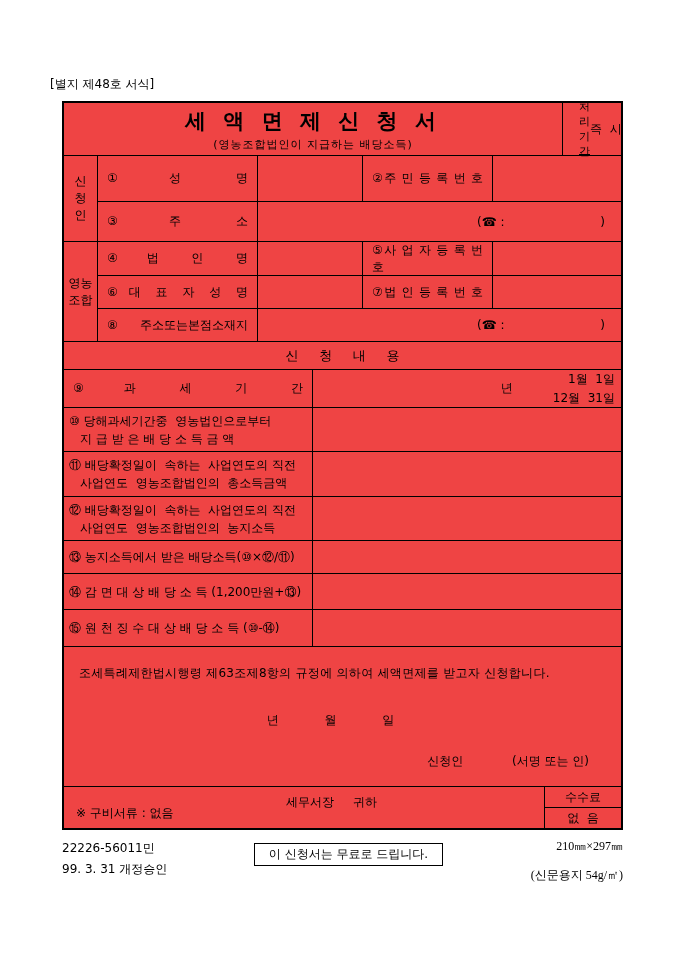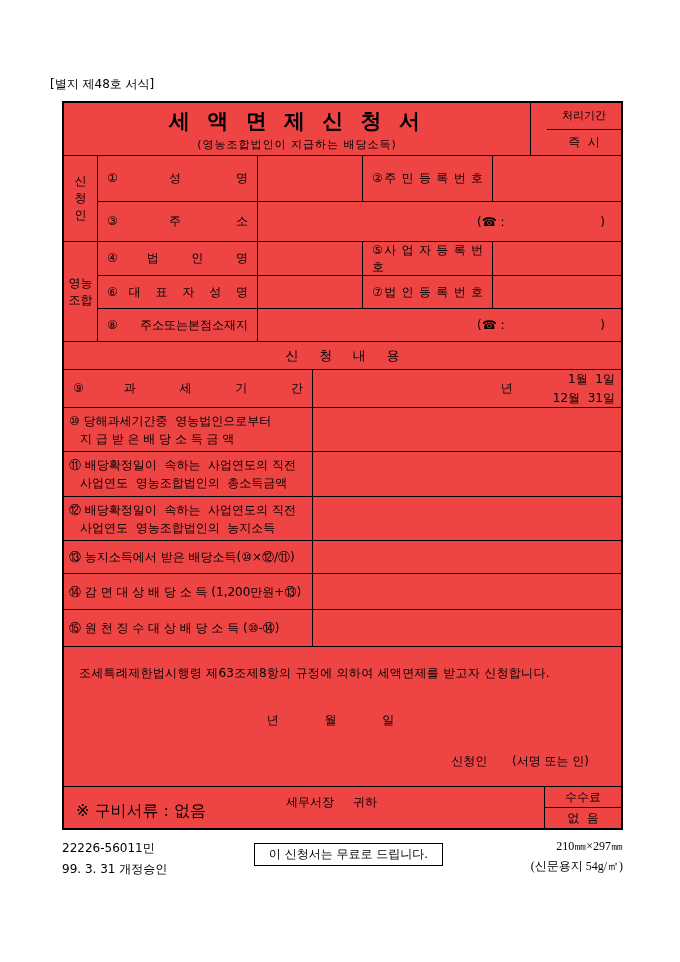--- a/index.html
+++ b/index.html
@@ -27,21 +27,21 @@
   .h28 { height: 28px; } .h33 { height: 33px; } .h36 { height: 36px; } .h37 { height: 37px; }
   .h38 { height: 38px; } .h40 { height: 40px; } .h42 { height: 42px; } .h44 { height: 44px; }
   .h45 { height: 45px; } .h52 { height: 52px; } .h140 { height: 140px; }
 
   .pre { white-space: pre; }
 
   
   .title-area { flex: 1; display: flex; flex-direction: column; align-items: center; justify-content: center; gap: 2px; }
   .title { font-size: 21px; font-weight: bold; letter-spacing: 5px; }
   .subtitle { font-size: 11px; letter-spacing: 1px; }
-  .processing-box { width: 91px; display: flex; flex-direction: column; padding-left: 16px; }
+  .processing-box { width: 59px; display: flex; flex-direction: row; padding-left: 16px; }
   .p-label { flex: 1; border-bottom: 1px solid #000; display: flex; align-items: center; justify-content: center; font-size: 11px; }
   .p-value { flex: 1; display: flex; align-items: center; justify-content: center; font-size: 12px; }
 
   
   .vlabel { width: 33px; display: flex; align-items: center; justify-content: center; text-align: center;
             font-size: 12px; line-height: 17px; white-space: pre-line; }
 
   
   .w-label1 { width: 160px; }
   .w-val1 { width: 105px; }
@@ -62,36 +62,36 @@
   .tp-dates { text-align: right; padding-right: 6px; line-height: 19px; font-size: 12px; }
   .itemlabel { display: flex; flex-direction: column; justify-content: center; padding: 0 6px 0 5px; }
   .il { font-size: 12px; line-height: 18px; }
   .il2 { padding-left: 11px; }
 
   
   .decl { flex: 1; padding-top: 18px; font-size: 12px; }
   .d-text { padding-left: 15px; letter-spacing: 0.3px; }
   .d-date { text-align: center; margin-top: 30px; transform: translateX(-12px); }
   .d-sign { margin-top: 24px; text-align: right; padding-right: 32px; }
-  .sig-note { margin-left: 21px; }
+  .sig-note { margin-left: 45px; }
   .d-recipient { margin-top: 24px; padding-left: 222px; }
 
   
-  .b-left { flex: 1; display: flex; align-items: flex-end; padding: 0 0 6px 12px; font-size: 16px; }
+  .b-left { flex: 1; display: flex; align-items: flex-end; padding: 0 0 6px 12px; font-size: 12px; }
   .fee-box { width: 77px; display: flex; flex-direction: column; font-size: 12px; }
   .fee-label { flex: 1; border-bottom: 1px solid #000; display: flex; align-items: center; justify-content: center; }
   .fee-value { flex: 1; display: flex; align-items: center; justify-content: center; }
 
   
   .footnotes { position: absolute; left: 62px; top: 838px; width: 561px; display: flex; font-size: 12px; }
   .fn-left { width: 172px; line-height: 21px; }
   .fn-center { flex: 1; text-align: center; }
   .free-box { display: inline-block; border: 1px solid #000; padding: 2px 14px; margin-top: 5px; }
   .fn-right { width: 160px; text-align: right; font-family: Liberation Serif, serif; }
-  .fn-spec { margin-top: 3px; }
+  .fn-spec { margin-top: 12px; }
 </style>
 </head>
 <body>
 
 <div class="page">
 
   <div class="attachment-label">[별지 제48호 서식]</div>
 
   <div class="form">
 

